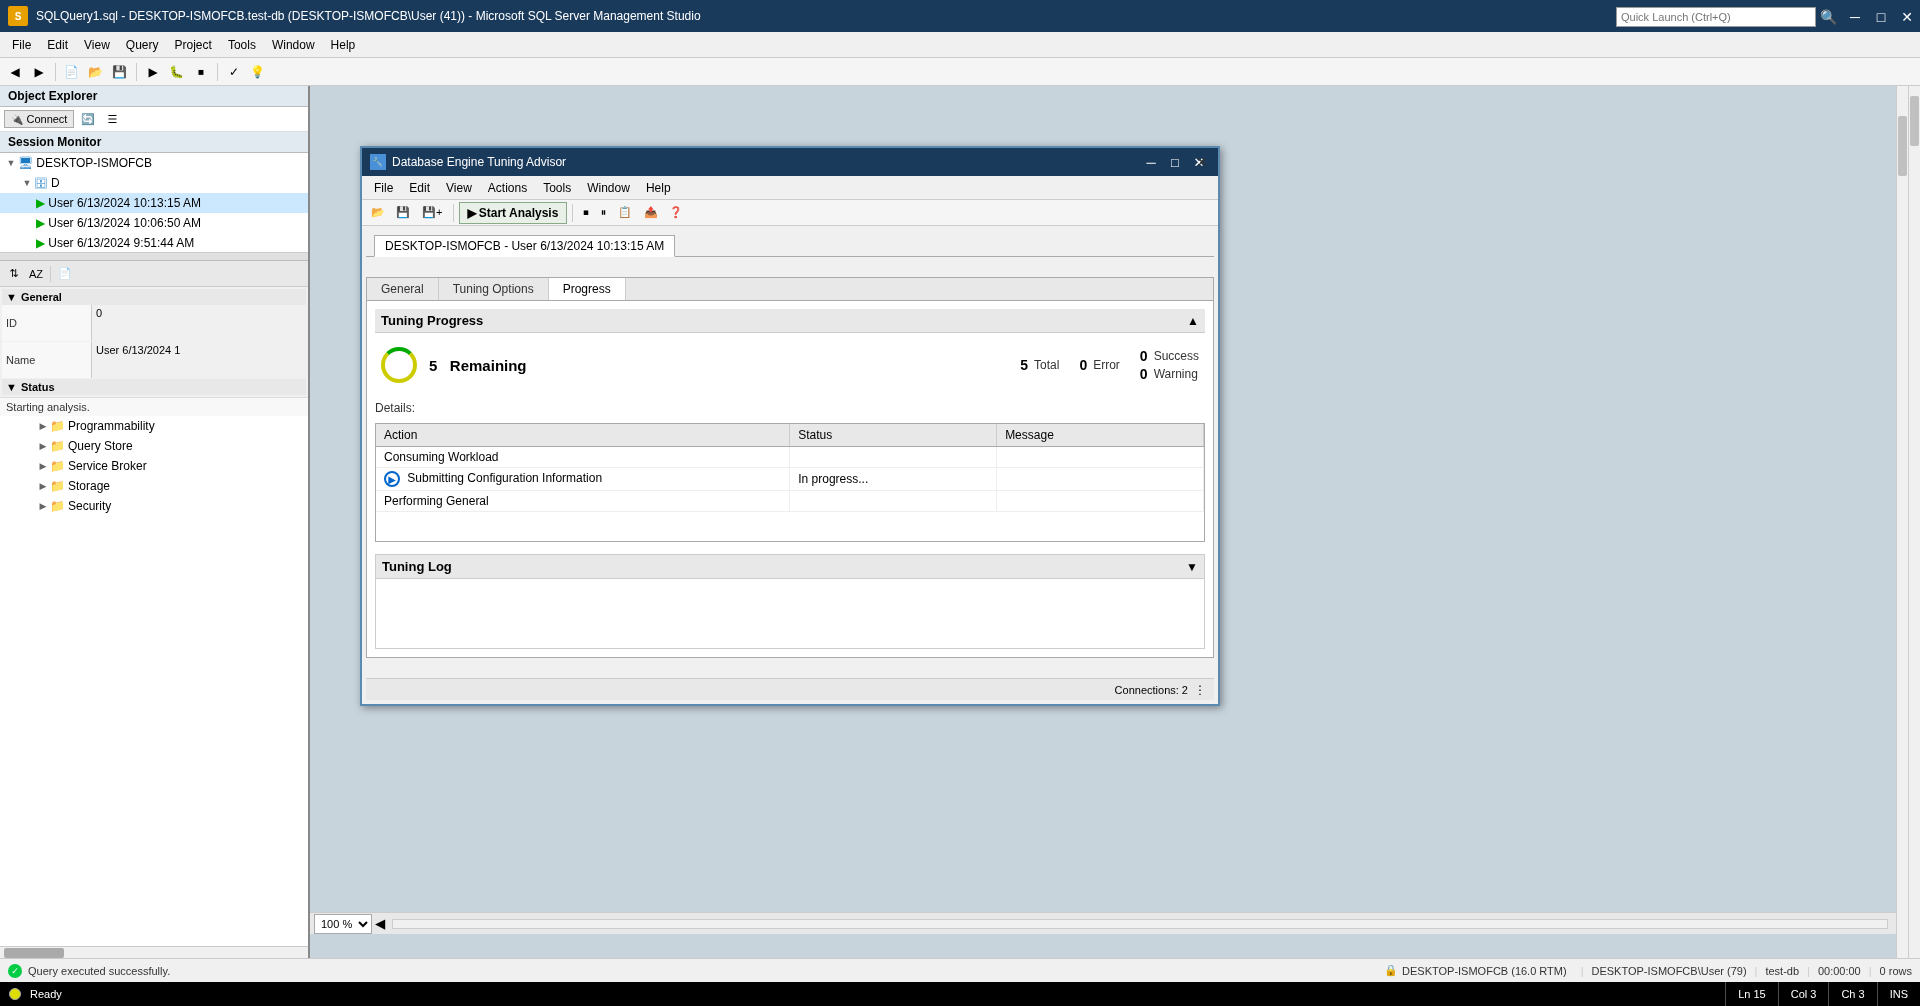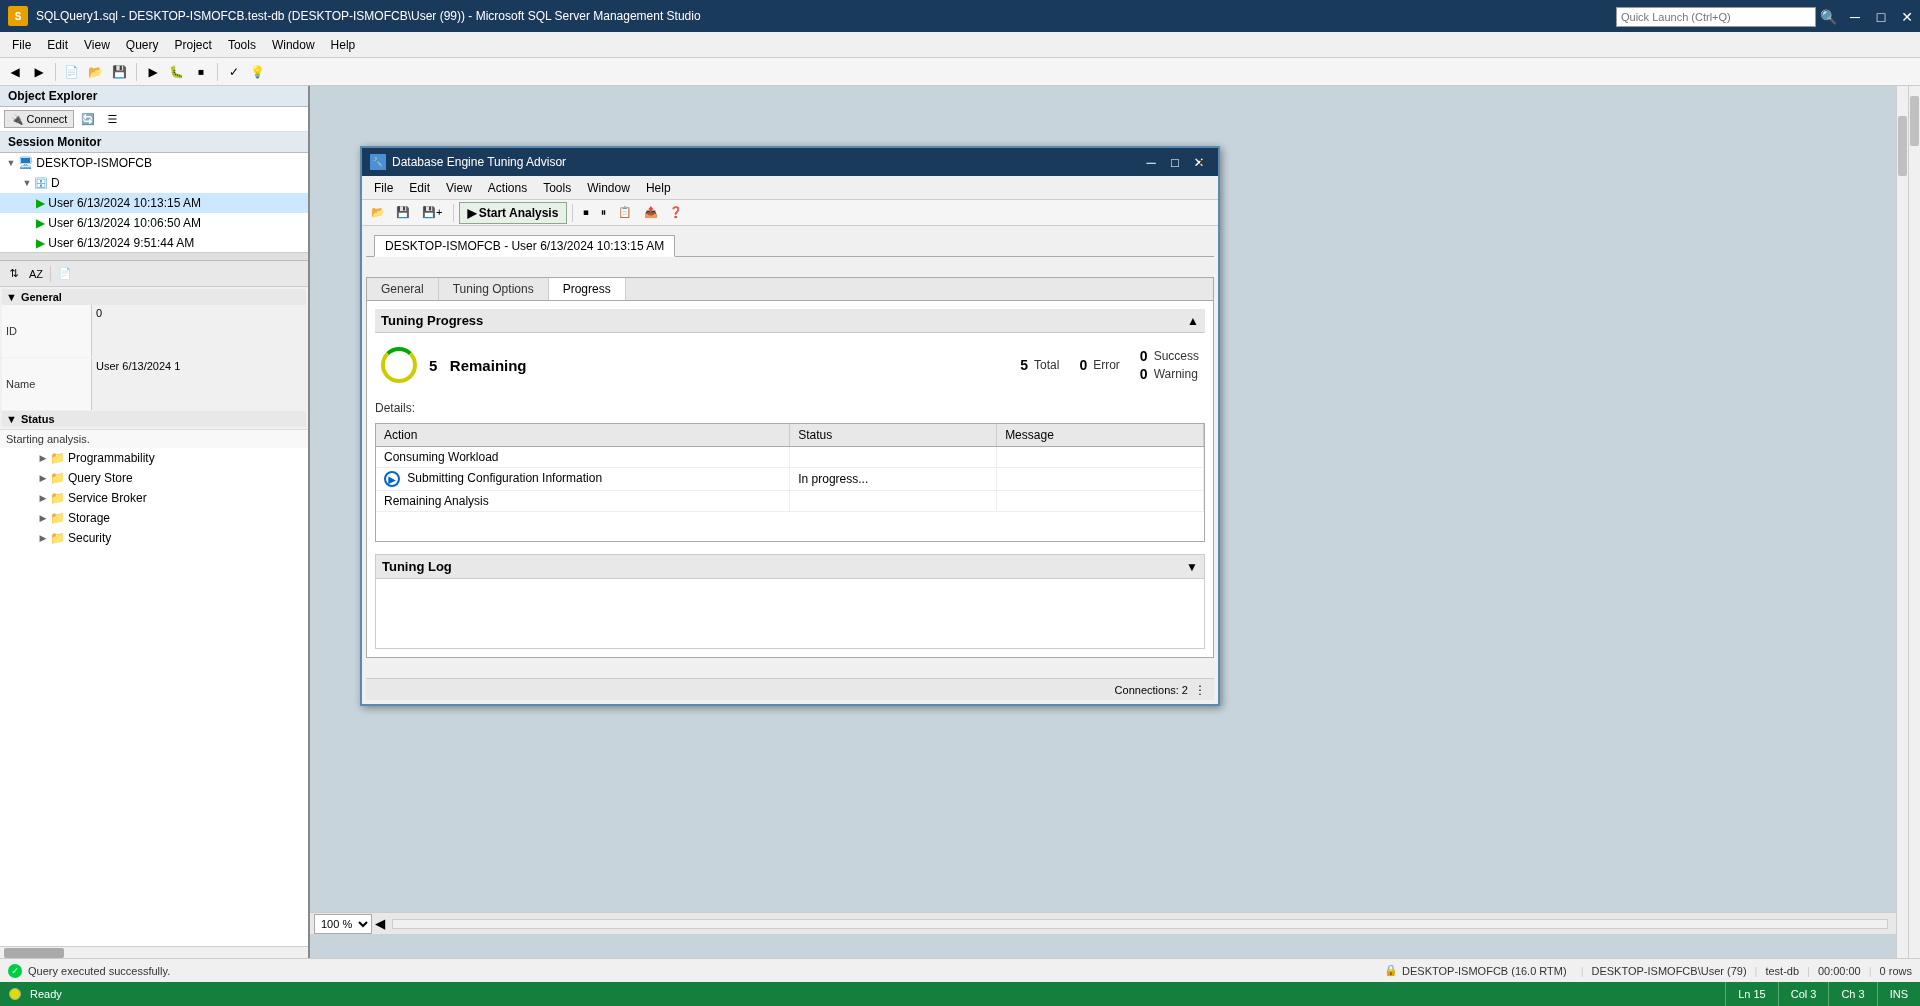--- a/index.html
+++ b/index.html
@@ -179,21 +179,21 @@
       align-items: center;
       gap: 4px;
       cursor: pointer;
     }
     .prop-row {
       display: flex;
       border-bottom: 1px solid #f0f0f0;
     }
     .prop-name {
       width: 90px;
-      padding: 20px 4px;
+      padding: 12px 4px;
       color: #333;
       border-right: 1px solid #ccc;
       background: #f8f8f8;
     }
     .prop-value {
       padding: 2px 4px;
       flex: 1;
       color: #000;
     }
 
@@ -579,21 +579,21 @@
     .zoom-select {
       height: 20px;
       font-size: 11px;
       border: 1px solid #aaa;
       background: white;
       padding: 0 2px;
     }
 
     
     .ssms-status {
-      background: #15803d;
+      background: #000000;
       height: 24px;
       display: flex;
       align-items: center;
       color: white;
       font-size: 11px;
     }
     .ssms-status-left {
       display: flex;
       align-items: center;
       gap: 8px;
@@ -622,21 +622,21 @@
     }
   </style>
 </head>
 <body>
 
 <div class="ssms-window">
 
   <div class="title-bar">
     <div class="title-bar-left">
       <div class="title-bar-icon">S</div>
-      <span>SQLQuery1.sql - DESKTOP-ISMOFCB.test-db (DESKTOP-ISMOFCB\User (99)) - Microsoft SQL Server Management Studio</span>
+      <span>SQLQuery1.sql - DESKTOP-ISMOFCB.test-db (DESKTOP-ISMOFCB\User (41)) - Microsoft SQL Server Management Studio</span>
     </div>
     <div class="quick-launch-bar" style="background:transparent; position:absolute; right:0; top:4px; padding:0;">
       <input class="quick-launch-input" placeholder="Quick Launch (Ctrl+Q)" style="">
       <button class="title-btn">🔍</button>
       <button class="title-btn">─</button>
       <button class="title-btn">□</button>
       <button class="title-btn close">✕</button>
     </div>
   </div>
 
@@ -912,21 +912,21 @@
                         <span class="action-icon">▶</span>
                         <span>Submitting Configuration Information</span>
                       </td>
                       <td>
                         <span>In progress...</span>
                       </td>
                       <td></td>
                     </tr>
                     <tr>
                       <td>
-                        <span>Remaining Analysis</span>
+                        <span>Performing General</span>
                       </td>
                       <td></td>
                       <td></td>
                     </tr>
                   </tbody>
                 </table>
               </div>
 
               <div class="tuning-log-section">
                 <div class="tuning-log-header">

